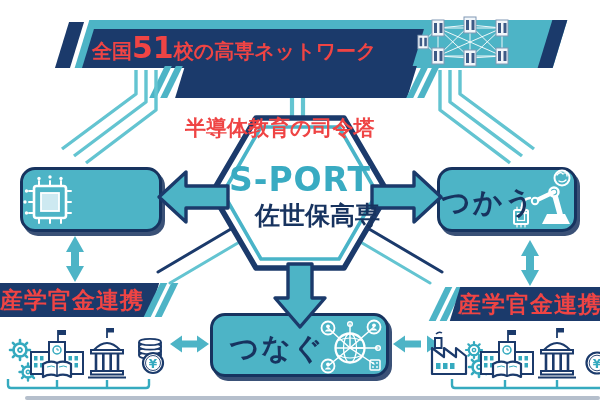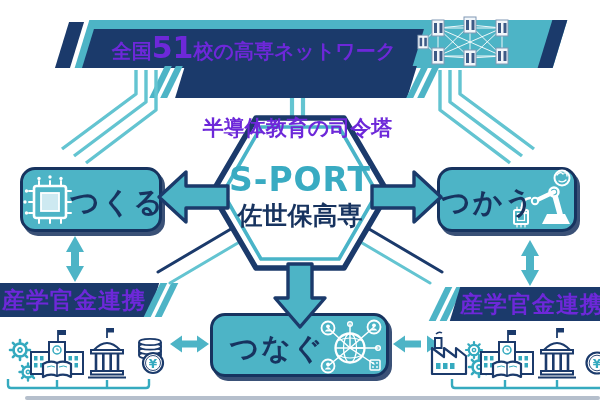--- a/index.html
+++ b/index.html
@@ -3,21 +3,21 @@
 <meta charset="utf-8">
 <style>
   html,body{margin:0;padding:0;background:#ffffff;}
   #stage{position:relative;width:600px;height:400px;overflow:hidden;background:#ffffff;
          font-family:"DejaVu Sans","Liberation Sans",sans-serif;}
   .abs{position:absolute;}
   .skew{transform:skewX(-17deg);}
   .skew2{transform:skewX(-26deg);}
   .navy{background:#1b3a6b;}
   .teal{background:#4db4c6;}
-  .banner-text{color:#6d28d9;font-weight:bold;text-align:center;white-space:nowrap;}
+  .banner-text{color:#ef4444;font-weight:bold;text-align:left;white-space:nowrap;}
   .box{position:absolute;background:#4db4c6;border:3.5px solid #17335f;border-radius:15px;
        box-shadow:3px 4px 0 rgba(23,51,95,.85);}
   .box-label{position:absolute;color:#17335f;font-weight:bold;font-size:29px;
              letter-spacing:2px;text-align:center;white-space:nowrap;z-index:6;}
   .hex-text{position:absolute;text-align:center;font-weight:bold;white-space:nowrap;z-index:10;}
   svg{position:absolute;left:0;top:0;z-index:4;}
   .z2{z-index:2;} .z6{z-index:6;}
 </style>
 </head>
 <body>
@@ -46,21 +46,20 @@
 
   <div class="abs skew2 teal z2" style="left:437px;top:287px;width:7px;height:34px;"></div>
   <div class="abs skew2 teal z2" style="left:448px;top:287px;width:7px;height:34px;"></div>
   <div class="abs skew navy z2" style="left:455px;top:287px;width:165px;height:34px;"></div>
   <div class="abs banner-text z6" style="left:458px;top:289px;width:148px;height:30px;line-height:30px;font-size:23px;letter-spacing:1px;">産学官金連携</div>
 
   <div class="box z2" style="left:20px;top:167px;width:136px;height:59px;"></div>
   <div class="box z2" style="left:437px;top:167px;width:134px;height:59px;"></div>
   <div class="box z2" style="left:210px;top:313px;width:173px;height:58px;"></div>
 
-  <div class="box-label" style="left:70px;top:183px;width:80px;">つくる</div>
   <div class="box-label" style="left:441px;top:183px;width:92px;">つかう</div>
   <div class="box-label" style="left:227px;top:329px;width:100px;">つなぐ</div>
 
   <svg width="600" height="400" viewBox="0 0 600 400">
 
     <g fill="none" stroke="#63c4d1" stroke-width="3.4" stroke-linejoin="round">
       <path d="M136,70 V94 L62,149"></path>
       <path d="M146,70 V102 L74,156"></path>
       <path d="M156,70 V110 L86,163"></path>
       <path d="M460,70 V94 L534,149"></path>
@@ -363,15 +362,15 @@
 
     <g fill="none" stroke="#35aabf" stroke-width="2.4">
       <path d="M8,379 V385 Q8,388 11,388 H146 Q149,388 149,385 V379 M57,388 V380 M107,388 V380"></path>
       <path d="M452,379 V385 Q452,388 455,388 H600 M505,388 V380 M557,388 V380"></path>
     </g>
 
     <rect x="25" y="396" width="575" height="4" rx="2" fill="#3d5878" opacity="0.38"></rect>
   </svg>
 
   <div class="hex-text" style="left:225px;top:160px;width:150px;font-size:33px;letter-spacing:1px;color:#39abc2;">S-PORT</div>
-  <div class="hex-text" style="left:220px;top:199px;width:160px;font-size:25px;color:#17335f;">佐世保高専</div>
+  <div class="hex-text" style="left:220px;top:199px;width:160px;font-size:25px;color:#17335f;text-align:right;">佐世保高専</div>
 
 </div>
 
 </body></html>

